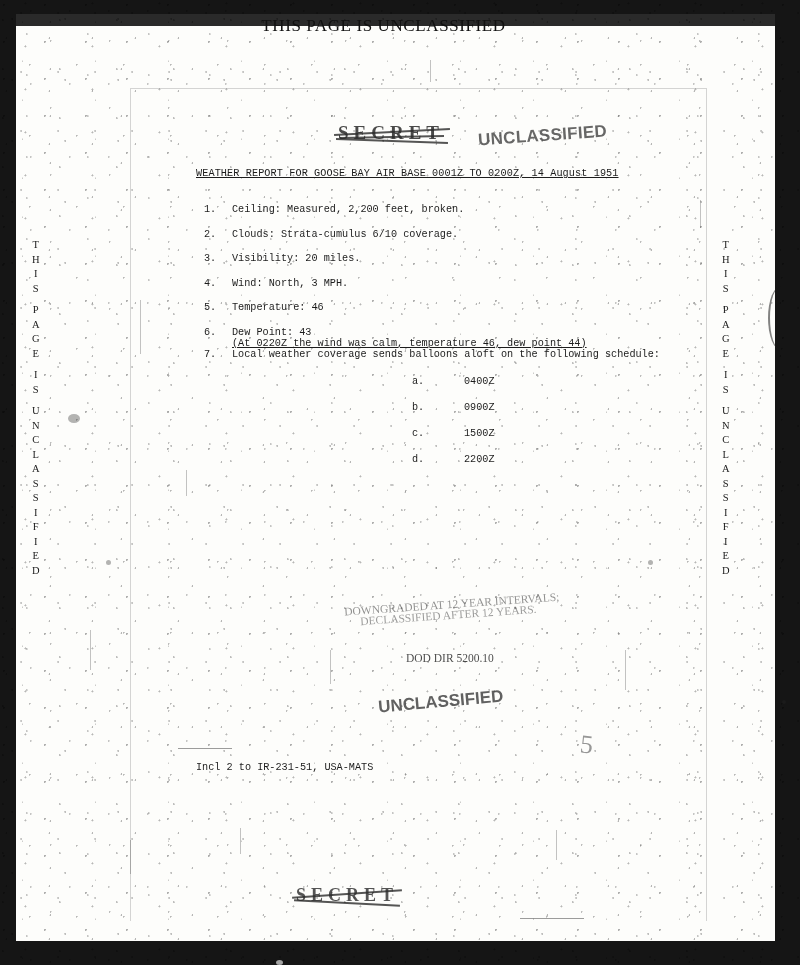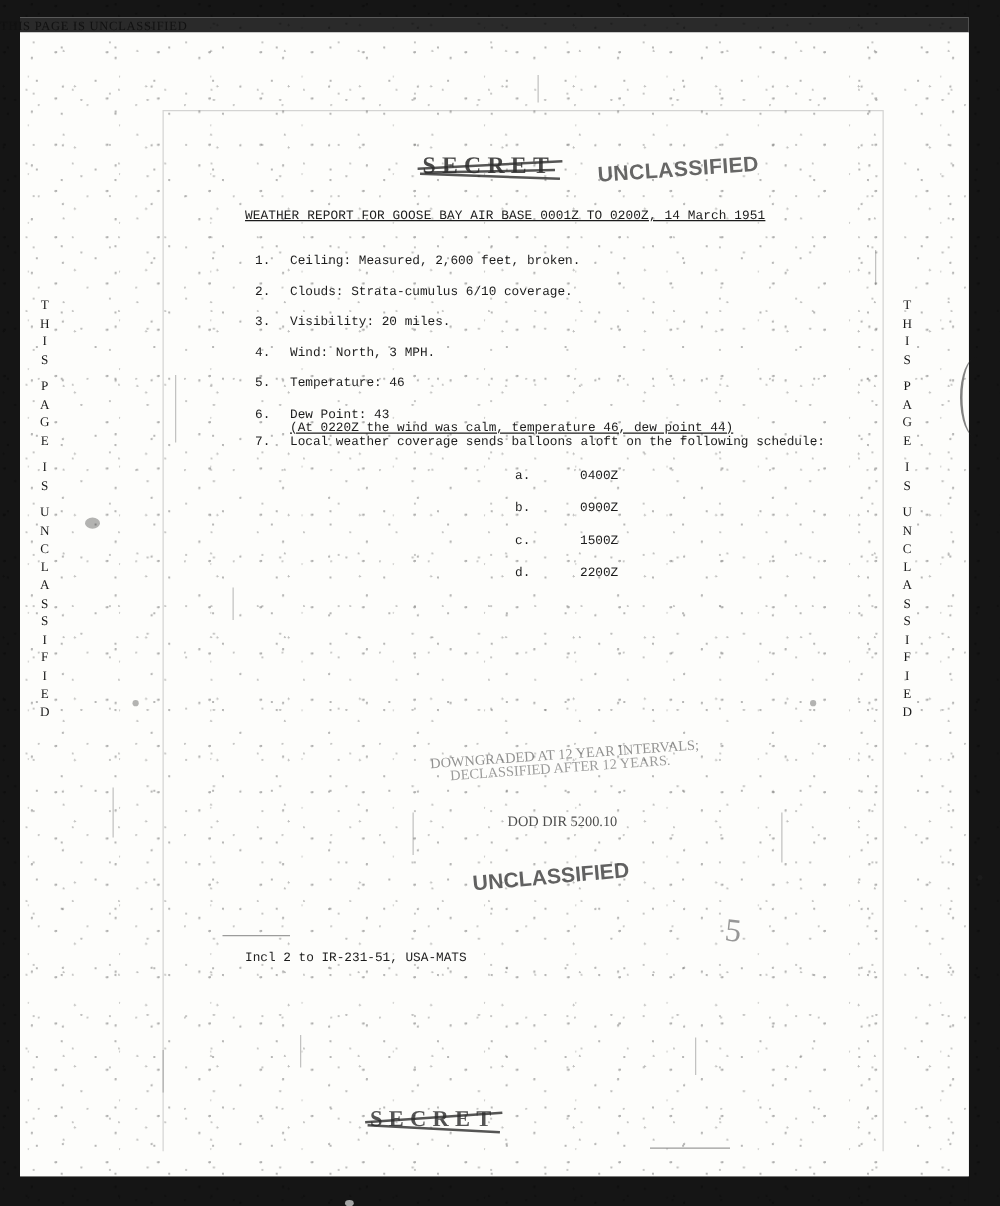--- a/index.html
+++ b/index.html
@@ -78,23 +78,23 @@
     border: 1px solid rgba(120,120,120,.30);
     border-bottom: none;
     background: transparent;
   }
 
   
   .top-caption {
     position: absolute;
     left: 0; top: 16px;
     width: 767px;
-    text-align: left;
-    font-family: "Liberation Serif", serif;
-    font-size: 10px;
+    text-align: center;
+    font-family: "Liberation Serif", serif;
+    font-size: 17px;
     letter-spacing: .6px;
     color: #111;
     z-index: 6;
   }
 
   
   .side-caption {
     position: absolute;
     font-family: "Liberation Serif", serif;
     font-size: 10.5px;
@@ -356,26 +356,26 @@
   </div>
 
   <div class="stamp-secret-top">SECRET</div>
   <div class="strike1"></div>
   <div class="strike2"></div>
   <div class="strike3"></div>
 
   <div class="stamp-unclass-top">UNCLASSIFIED</div>
 
   <div class="doc">
-    <div class="doc-title">WEATHER REPORT FOR GOOSE BAY AIR BASE 0001Z TO 0200Z, 14 March 1951</div>
+    <div class="doc-title">WEATHER REPORT FOR GOOSE BAY AIR BASE 0001Z TO 0200Z, 14 August 1951</div>
 
     <div class="items">
       <div class="item">
         <span class="num">1.</span>
-        <span class="txt">Ceiling:  Measured, 2,600 feet, broken.</span>
+        <span class="txt">Ceiling:  Measured, 2,200 feet, broken.</span>
       </div>
       <div class="item">
         <span class="num">2.</span>
         <span class="txt">Clouds:  Strata-cumulus 6/10 coverage.</span>
       </div>
       <div class="item">
         <span class="num">3.</span>
         <span class="txt">Visibility:  20 miles.</span>
       </div>
       <div class="item">

